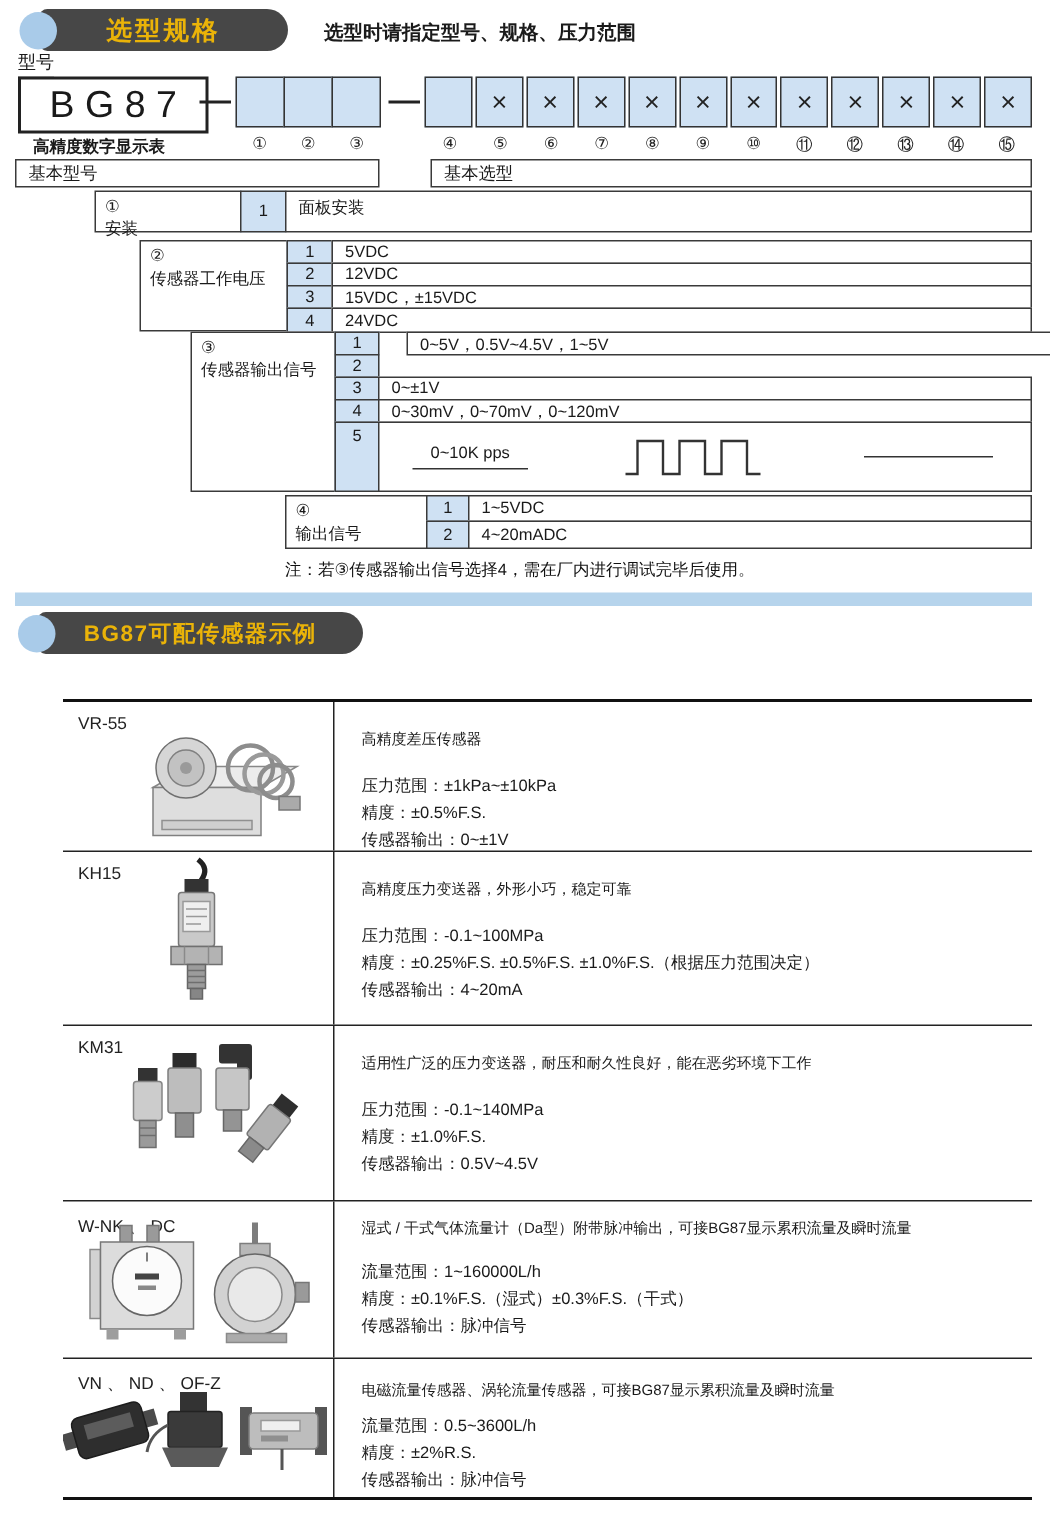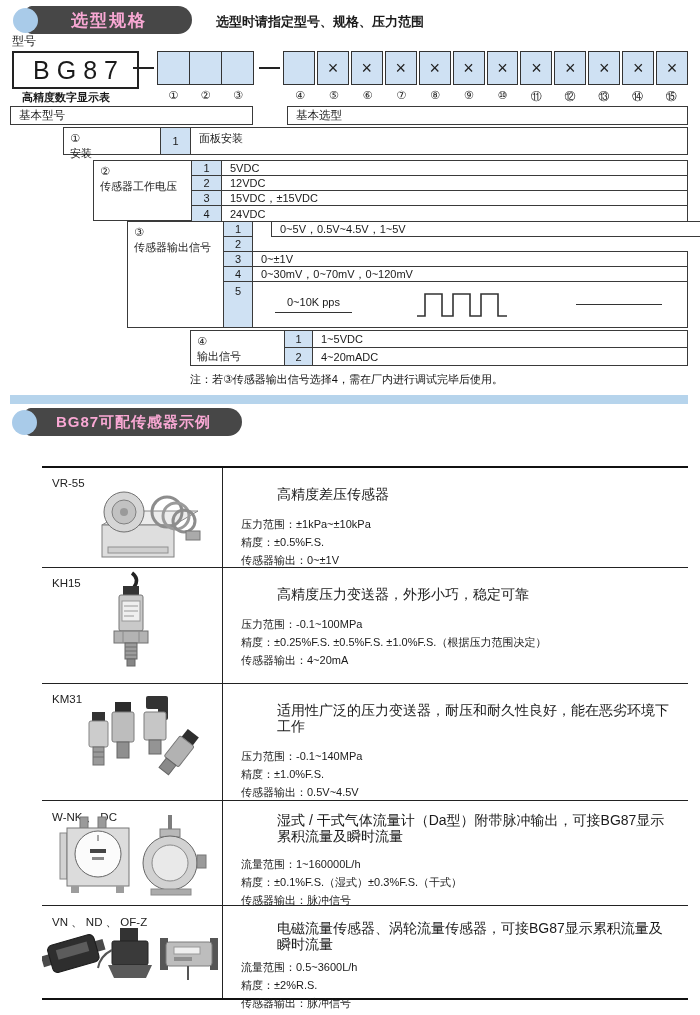--- a/index.html
+++ b/index.html
@@ -1,21 +1,21 @@
 <!DOCTYPE html>
 <html><head>
 <meta charset="utf-8">
 <style>
   html,body{margin:0;padding:0;background:#fff;}
   .page{position:relative;width:700px;height:1015px;background:#fff;overflow:hidden;
         font-family:"Liberation Sans","DejaVu Sans",sans-serif;color:#1a1a1a;}
   .abs{position:absolute;box-sizing:border-box;}
   
   .badge-circle{position:absolute;width:25px;height:25px;border-radius:50%;background:#a9cbe9;z-index:2;}
-  .badge-pill{position:absolute;background:#474747;color:#f9a8d4;font-weight:bold;
+  .badge-pill{position:absolute;background:#474747;color:#eab308;font-weight:bold;
               border-radius:8px 20px 20px 8px;display:flex;align-items:center;justify-content:center;z-index:1;}
   .subtitle{position:absolute;font-weight:bold;font-size:13px;}
   
   .modelno{position:absolute;font-size:12px;border-bottom:1px solid #333;padding-bottom:1px;}
   .bgbox{position:absolute;border:2px solid #222;background:#fff;display:flex;align-items:center;
          justify-content:center;font-size:25px;letter-spacing:7px;padding-left:7px;}
   .dash{position:absolute;height:2px;background:#222;}
   .boxrow{position:absolute;display:flex;}
   .mbox{flex:1;border:1px solid #333;background:#cfe1f3;display:flex;align-items:center;
         justify-content:center;font-size:18px;color:#222;}
@@ -34,21 +34,21 @@
   .flatline{display:inline-block;width:86px;border-top:1.5px solid #333;margin-left:20px;}
   .note{position:absolute;font-size:11px;color:#111;}
   .band{position:absolute;background:#b6d4ec;}
   
   .stable{position:absolute;left:42px;top:466px;width:646px;border-top:2px solid #111;border-bottom:2px solid #111;}
   .srow{display:flex;border-bottom:1px solid #222;}
   .srow:last-child{border-bottom:none;}
   .scl{width:180px;position:relative;box-sizing:border-box;padding:9px 0 0 10px;}
   .scr{flex:1;border-left:1px solid #222;box-sizing:border-box;padding:18px 12px 0 18px;}
   .sname{font-size:11.5px;color:#222;}
-  .sdesc{font-size:14px;line-height:16px;margin-left:36px;}
+  .sdesc{font-size:10px;line-height:16px;}
   .sspecs{margin-top:13px;}
   .sspecs div{font-size:11px;line-height:18px;}
   .simg{position:absolute;}
 </style>
 </head>
 <body>
 
 <div class="page">
 
   <span class="badge-circle" style="left:13px;top:8px;"></span>

